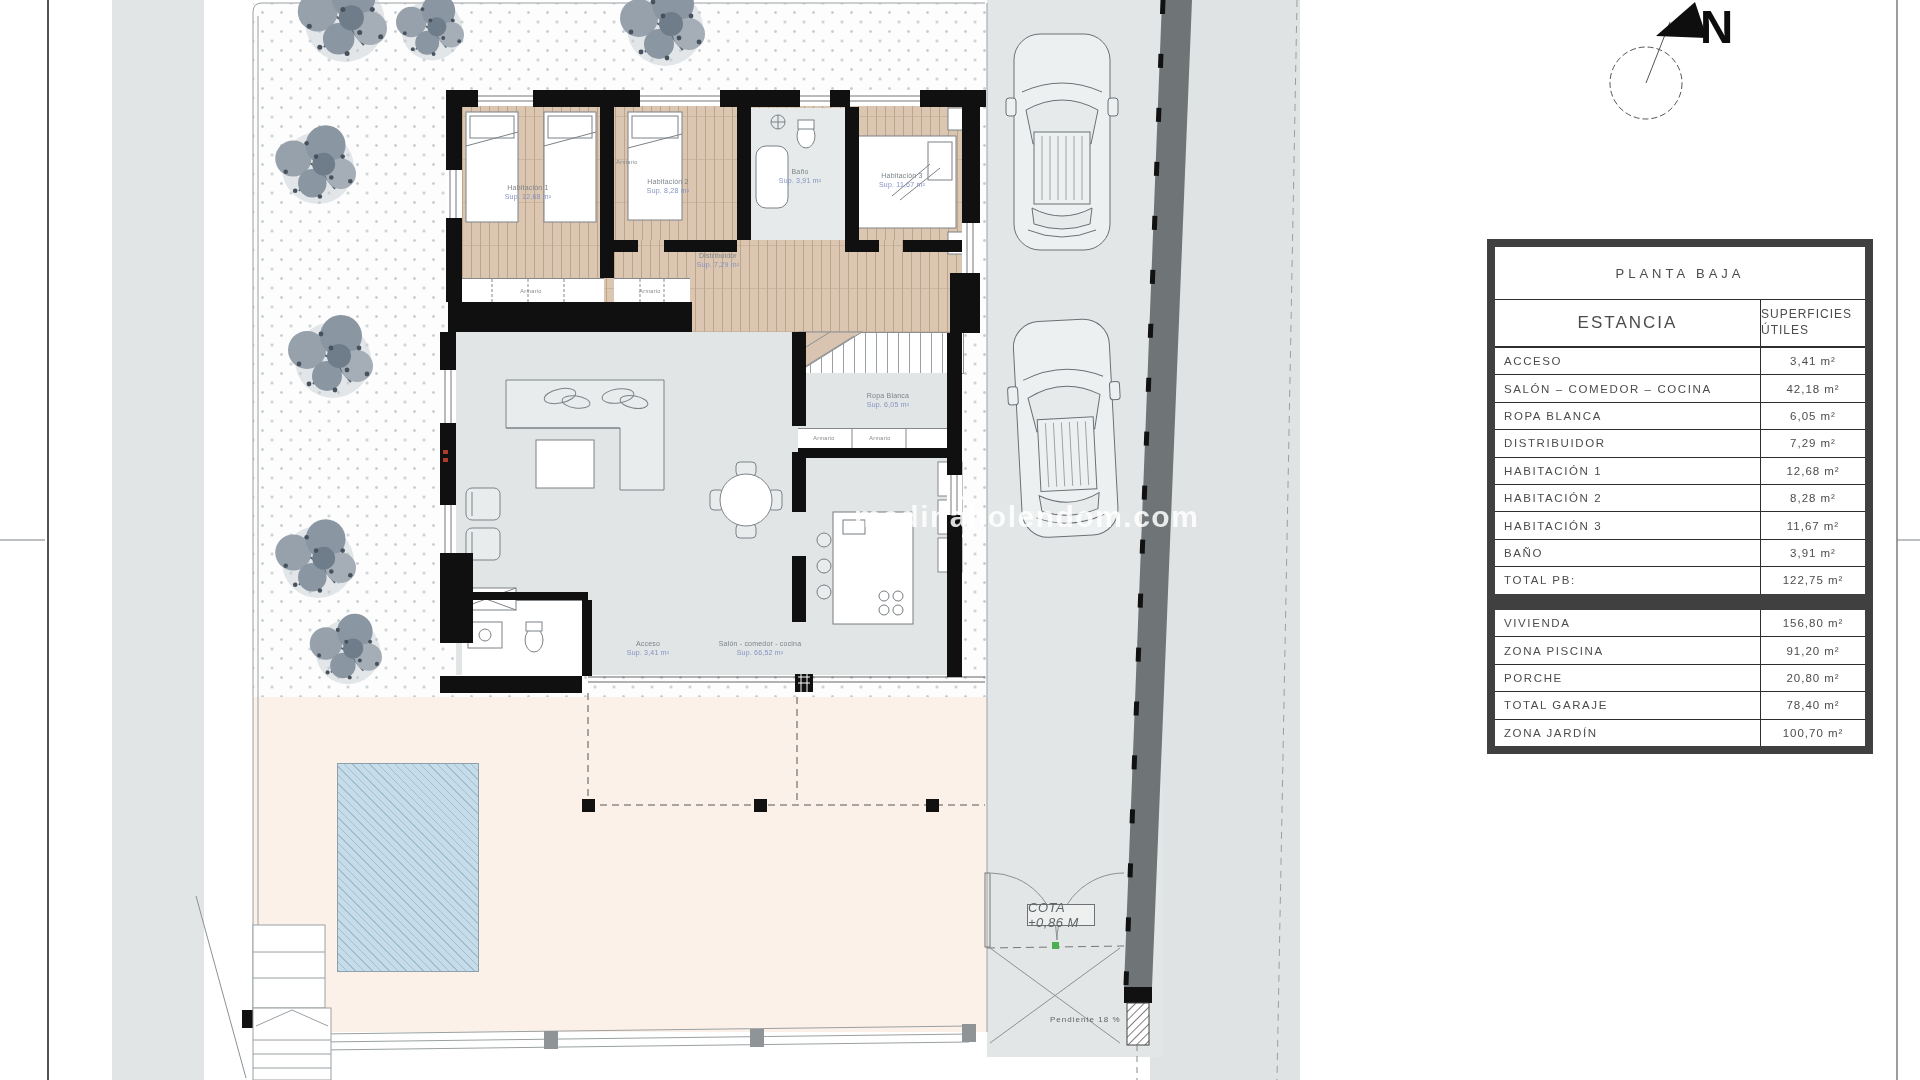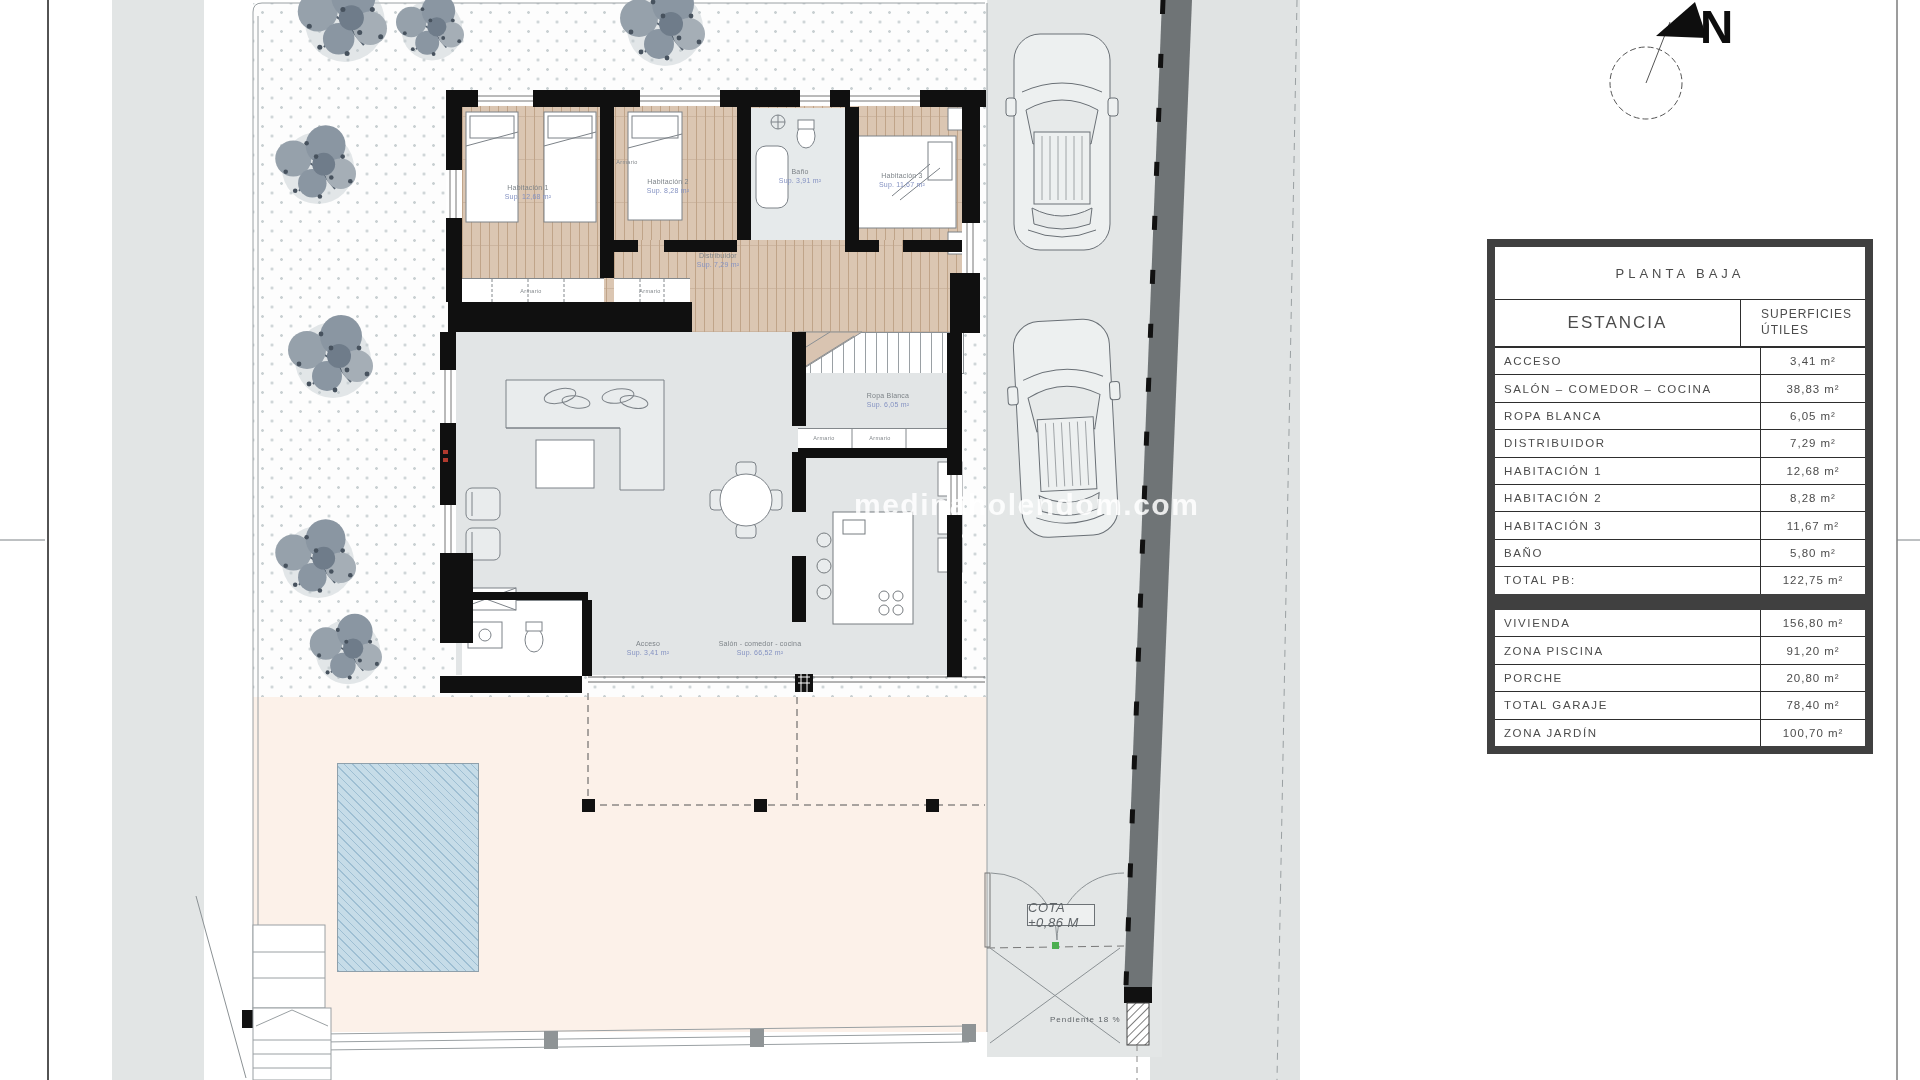--- a/index.html
+++ b/index.html
@@ -27,37 +27,37 @@
   .whitef{background:#ffffff;}
   .cells{background:#fff;border-top:1px solid #83888c;border-bottom:1px solid #83888c;}
   .stairs{background:#fff;border:1px solid #8b9094;
     background-image:repeating-linear-gradient(90deg,#9aa0a4 0 1px,transparent 1px 11px);}
   
   .rlabel{position:absolute;transform:translate(-50%,-50%);text-align:center;white-space:nowrap;
      font-size:7px;line-height:1.3;color:#7d8388;letter-spacing:.2px;}
   .rlabel .sup{display:block;color:#8492c2;}
   .clabel{position:absolute;transform:translate(-50%,-50%);font-size:5.5px;color:#84898d;
      letter-spacing:.3px;white-space:nowrap;}
-  .watermark{left:854px;top:488px;font-size:30px;color:rgba(255,255,255,.85);
+  .watermark{left:854px;top:500px;font-size:30px;color:rgba(255,255,255,.85);
      letter-spacing:1.5px;font-weight:bold;}
   .north-n{left:1700px;top:0px;font-size:46px;font-weight:bold;color:#0d0d0d;}
   .cotabox{left:1027px;top:904px;width:66px;height:20px;border:1px solid #6d7276;background:#eef0f0;
      display:flex;align-items:center;justify-content:center;font-size:13px;color:#5f6468;
      letter-spacing:.5px;font-style:italic;}
   .slope{left:1030px;top:1015px;font-size:8px;color:#5f6468;letter-spacing:1px;margin-left:20px;}
   
   .tbl{position:absolute;width:370px;border:8px solid #404040;background:#fff;color:#4c4c4c;}
   .t-title{display:flex;align-items:center;justify-content:center;border-bottom:1px solid #2e2e2e;
      font-size:13px;letter-spacing:4px;}
   .t-head{display:flex;border-bottom:1px solid #2e2e2e;}
   .t-head .t-c1{display:flex;align-items:center;justify-content:center;font-size:17px;letter-spacing:2px;}
   .t-c1{flex:1;min-width:0;}
   .t-c2{width:104px;border-left:1px solid #2e2e2e;display:flex;align-items:center;justify-content:center;
      font-size:12px;letter-spacing:1px;}
-  .t-head .t-c2{justify-content:flex-start;padding-left:20px;line-height:1.3;align-items:center;}
+  .t-head .t-c2{justify-content:flex-start;padding-left:0;line-height:1.3;align-items:center;}
   .t-row{display:flex;height:26.4px;border-top:1px solid #2e2e2e;}
   .t-row:first-of-type{border-top:none;}
   .t-row .t-c1{display:flex;align-items:center;padding-left:9px;font-size:11.5px;letter-spacing:1.6px;}
   .t-row .t-c2{font-size:11.5px;}
   .u{margin-left:4px;}
   svg.overlay{position:absolute;left:0;top:0;pointer-events:none;}
 </style>
 </head>
 <body>
 
@@ -371,21 +371,21 @@
     <div class="t-row">
       <div class="t-c1">ACCESO</div>
       <div class="t-c2">
           <span>3,41</span>
           <span class="u">m²</span>
         </div>
       </div>
     <div class="t-row">
       <div class="t-c1">SALÓN – COMEDOR – COCINA</div>
       <div class="t-c2">
-          <span>38,83</span>
+          <span>42,18</span>
           <span class="u">m²</span>
         </div>
       </div>
     <div class="t-row">
       <div class="t-c1">ROPA BLANCA</div>
       <div class="t-c2">
           <span>6,05</span>
           <span class="u">m²</span>
         </div>
       </div>
@@ -413,21 +413,21 @@
     <div class="t-row">
       <div class="t-c1">HABITACIÓN 3</div>
       <div class="t-c2">
           <span>11,67</span>
           <span class="u">m²</span>
         </div>
       </div>
     <div class="t-row">
       <div class="t-c1">BAÑO</div>
       <div class="t-c2">
-          <span>5,80</span>
+          <span>3,91</span>
           <span class="u">m²</span>
         </div>
       </div>
     <div class="t-row">
       <div class="t-c1">TOTAL PB:</div>
       <div class="t-c2">
           <span>122,75</span>
           <span class="u">m²</span>
         </div>
       </div>

